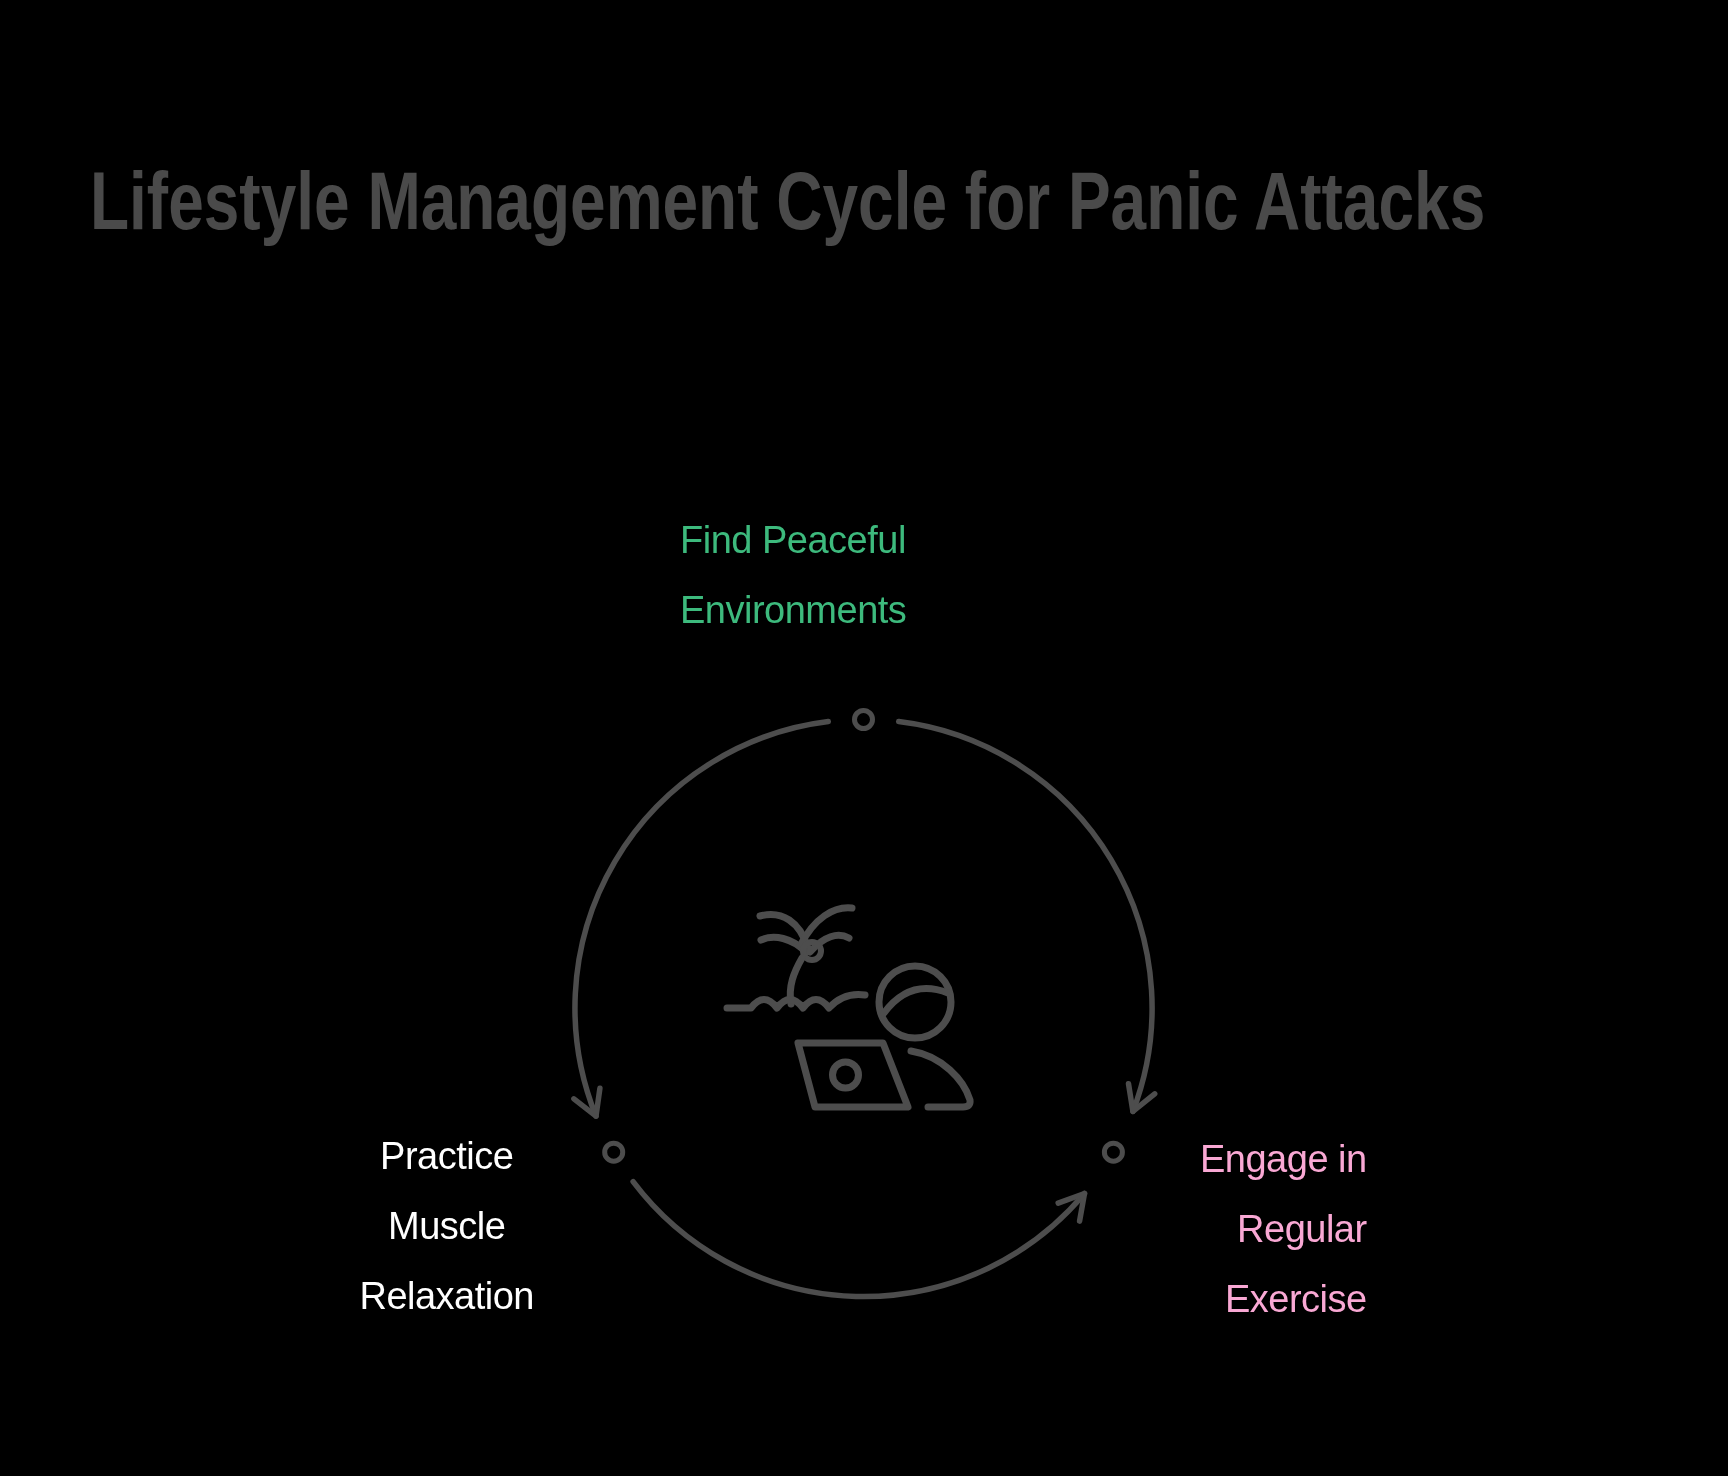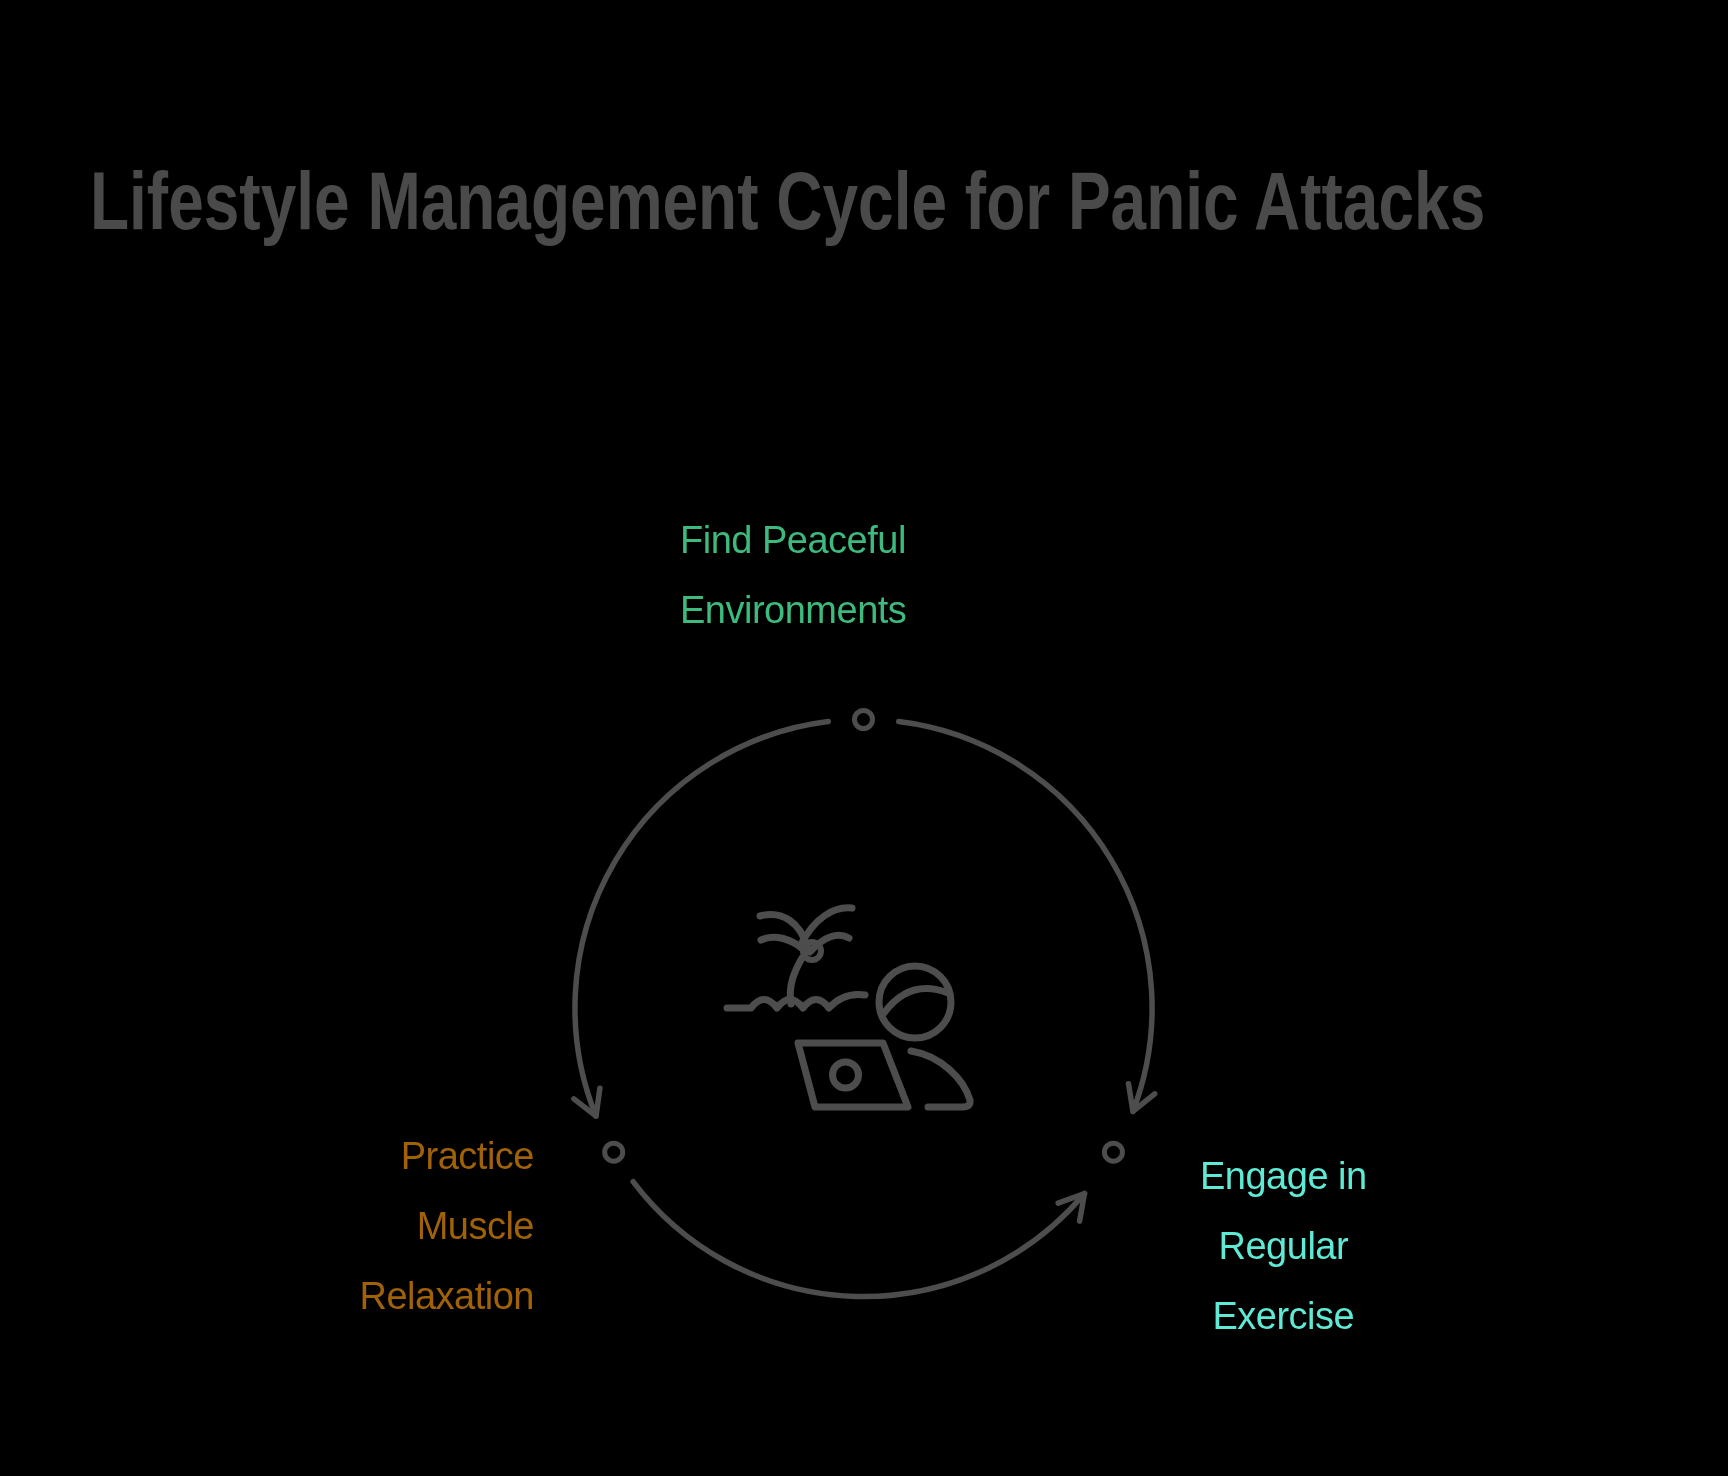--- a/index.html
+++ b/index.html
@@ -32,28 +32,27 @@
     white-space:pre-line;
     font-weight:400;
   }
   .step-label.top{
     left:680px;top:505px;
     color:#3dba7d;
     text-align:left;
   }
   .step-label.left{
     right:1194px;top:1121px;
-    color:#a16207;
-    text-align:right;
+    color:#ffffff;
+    text-align:center;
   }
   .step-label.right{
     left:1200px;top:1124px;
-    color:#5eead4;
-    text-align:center;
-    margin-top:17px;
+    color:#f9a8d4;
+    text-align:right;
   }
   .cycle-svg{
     position:absolute;left:0;top:0;
   }
   .arc{stroke:#4d4d4d;stroke-width:5.5;fill:none;stroke-linecap:round;}
   .arrow{stroke:#4d4d4d;stroke-width:5.5;fill:none;stroke-linecap:round;stroke-linejoin:round;}
   .node{stroke:#4d4d4d;stroke-width:5;fill:none;}
   .icon{stroke:#4d4d4d;stroke-width:7;fill:none;stroke-linecap:round;stroke-linejoin:round;}
   .icon.thin{stroke-width:6;}
 </style>

